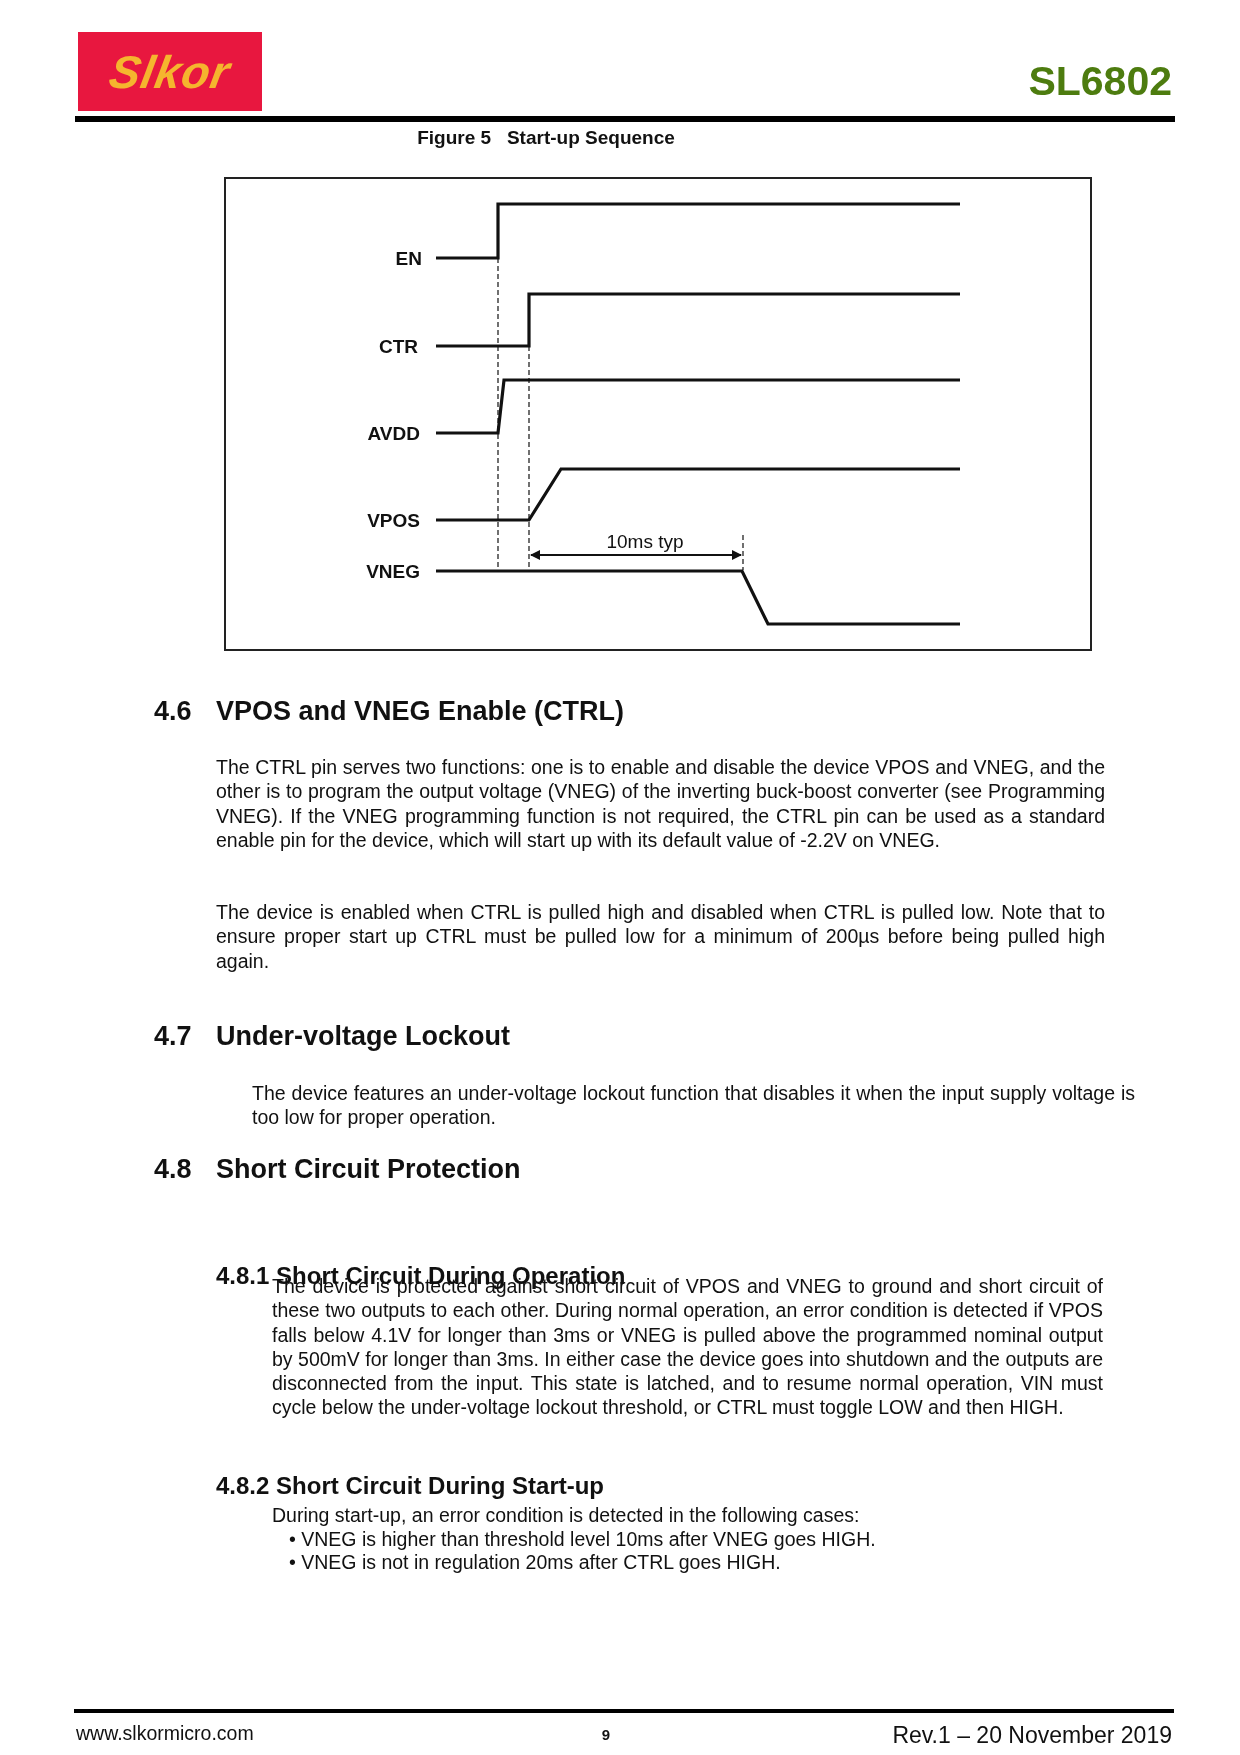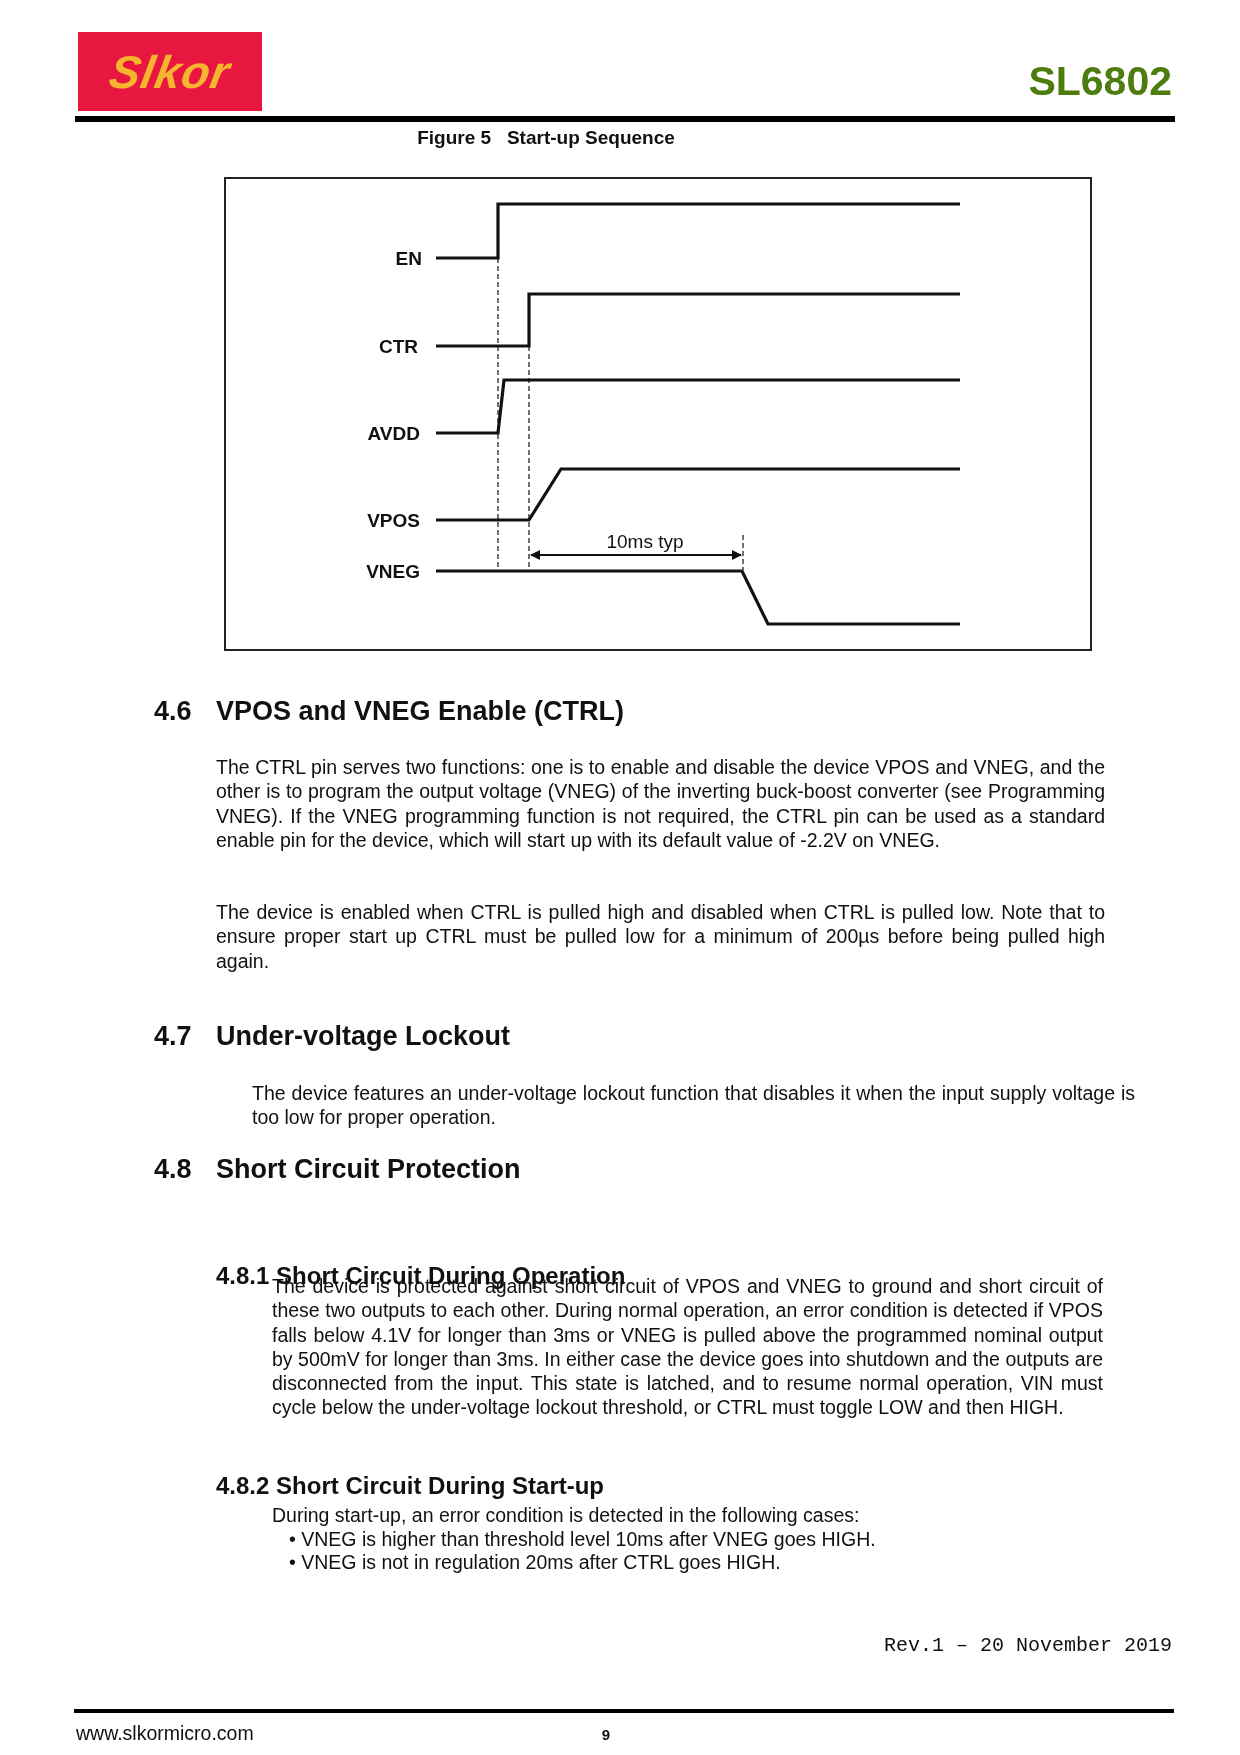--- a/index.html
+++ b/index.html
@@ -20,21 +20,21 @@
   .para{font-size:19.5px;line-height:24.3px;text-align:justify;text-align-last:left;}
   #p1{left:216px;width:889px;top:755px;}
   #p2{left:216px;width:889px;top:900px;}
   #p3{left:216px;width:883px;top:1081px;margin-left:36px;}
   #p4{left:272px;width:831px;top:1274px;}
   #p5{left:272px;top:1504px;font-size:19.5px;line-height:23.6px;}
   #p5 .bul{padding-left:17px;}
   #fline{left:74px;top:1709px;width:1100px;height:4px;background:#000;}
   #furl{left:76px;top:1722px;font-size:19.5px;}
   #fpage{left:0;width:1212px;text-align:center;top:1726px;font-size:15px;font-weight:bold;}
-  #frev{right:68px;top:1634px;font-size:20px;font-family:Liberation Mono, monospace;}
+  #frev{right:68px;top:1722px;font-size:23px;}
 </style>
 </head>
 <body>
 
 <div id="logo" class="abs">
     <span>Slkor</span>
   </div>
 <div id="part" class="abs">SL6802</div>
 <div id="hline" class="abs"></div>
 

